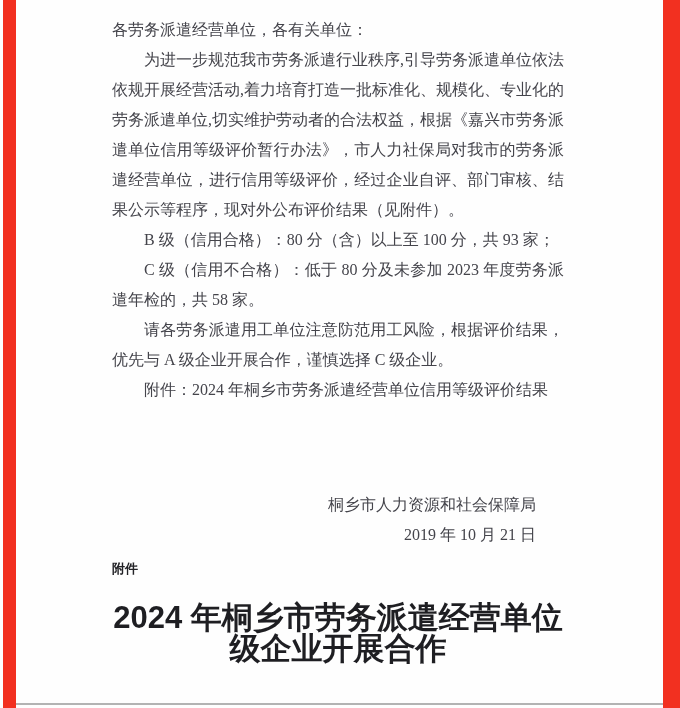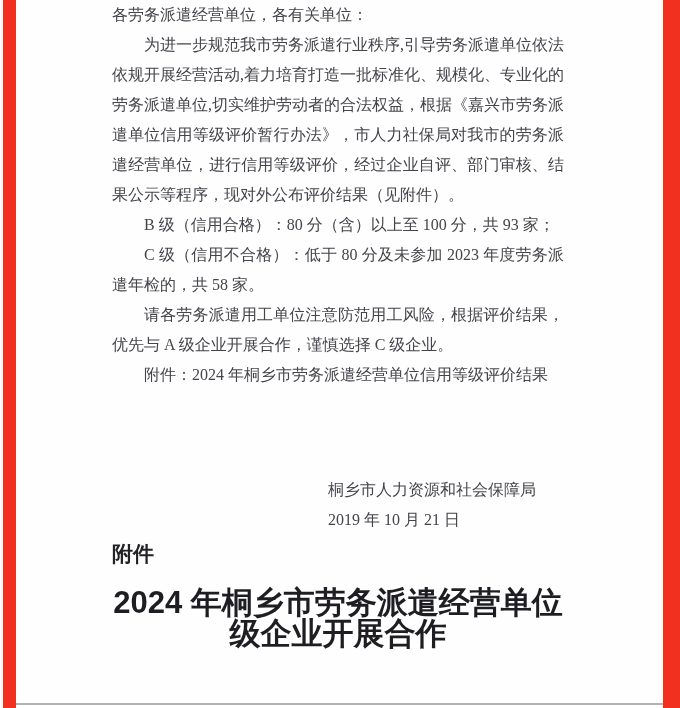--- a/index.html
+++ b/index.html
@@ -26,42 +26,42 @@
     left: 10px;
     right: 0;
     bottom: 3px;
     height: 2px;
     background: #b3b3b3;
     z-index: 1;
   }
   .doc {
     position: absolute;
     left: 112px;
-    top: 0;
+    top: 15px;
     width: 452px;
     font-size: 16px;
     line-height: 30px;
     color: #44444b;
     text-align: justify;
   }
   .salutation { text-indent: 0; }
   .para { text-indent: 2em; }
   .attach-ref { }
   .signature {
     margin-top: 85px;
     width: max-content;
     margin-left: auto;
     margin-right: 28px;
-    text-align: left;
+    text-align: right;
   }
   .attach-label {
     margin-top: 8px;
     font-family: "Liberation Sans", sans-serif;
     font-weight: 700;
-    font-size: 21px;
+    font-size: 13px;
     line-height: 22px;
     color: #232327;
     text-indent: 0;
     text-align: left;
   }
   .attach-title {
     margin-top: 22px;
     font-family: "Liberation Sans", sans-serif;
     font-weight: 700;
     font-size: 31px;

